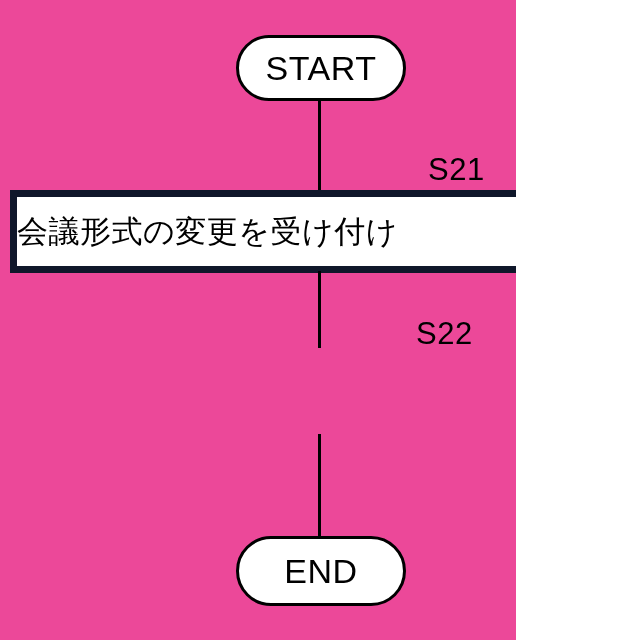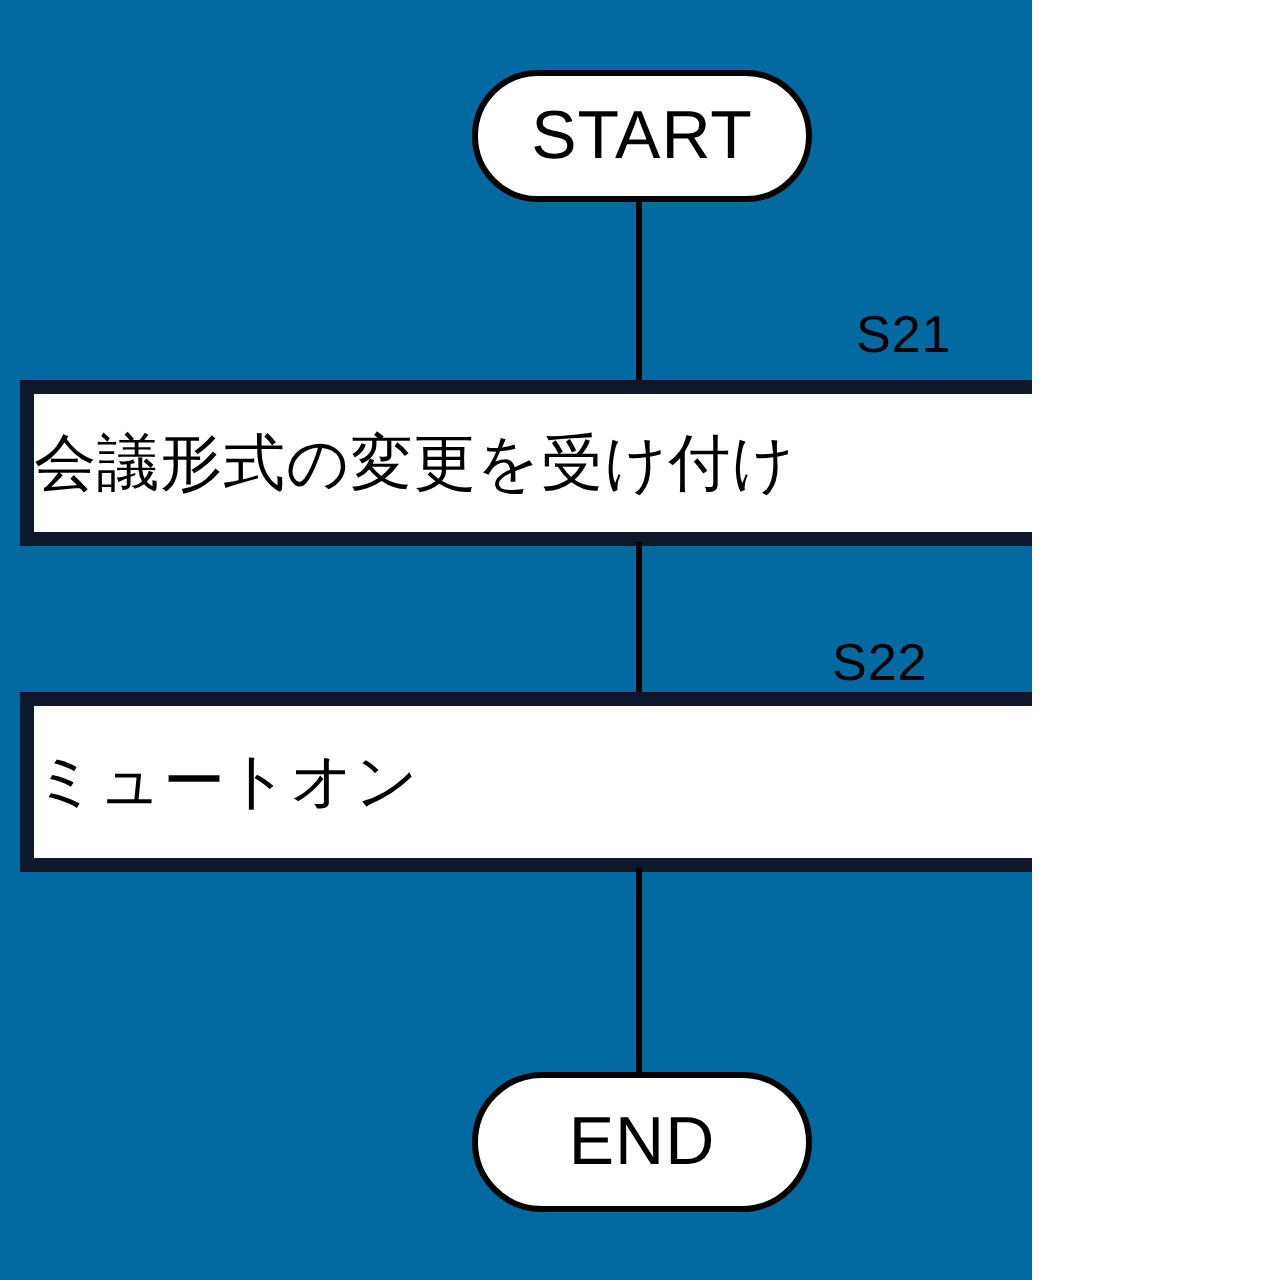--- a/index.html
+++ b/index.html
@@ -7,21 +7,21 @@
     padding: 0;
     background: #ffffff;
   }
   body {
     font-family: "Liberation Sans", "DejaVu Sans", sans-serif;
   }
   #flowchart-canvas {
     position: relative;
     width: 516px;
     height: 640px;
-    background: #0369a1;
+    background: #ec4899;
     overflow: hidden;
   }
 
   
   .terminator {
     position: absolute;
     box-sizing: border-box;
     border: 3px solid #000000;
     background: #ffffff;
     display: flex;
@@ -84,21 +84,21 @@
     left: 10px;
     top: 346px;
     width: 618px;
     height: 90px;
   }
 
   
   .step-label {
     position: absolute;
     font-family: "Liberation Sans", "DejaVu Sans", sans-serif;
-    font-size: 26px;
+    font-size: 31px;
     font-weight: 400;
     color: #000000;
     line-height: 1;
     white-space: nowrap;
     letter-spacing: 0.5px;
   }
   #label-s21 {
     left: 428px;
     top: 154px;
   }
@@ -141,23 +141,20 @@
   <div class="step-label" id="label-s21">S21</div>
 
   <div class="process-box" id="node-s21-box">
     <span class="box-text">会議形式の変更を受け付け</span>
   </div>
 
   <div class="connector" id="connector-s21-s22"></div>
 
   <div class="step-label" id="label-s22">S22</div>
 
-  <div class="process-box" id="node-s22-box">
-    <span class="box-text">ミュートオン</span>
-  </div>
 
   <div class="connector" id="connector-s22-end"></div>
 
   <div class="terminator" id="node-end">
     <span class="term-label">END</span>
   </div>
 
 </div>
 
 </body></html>

